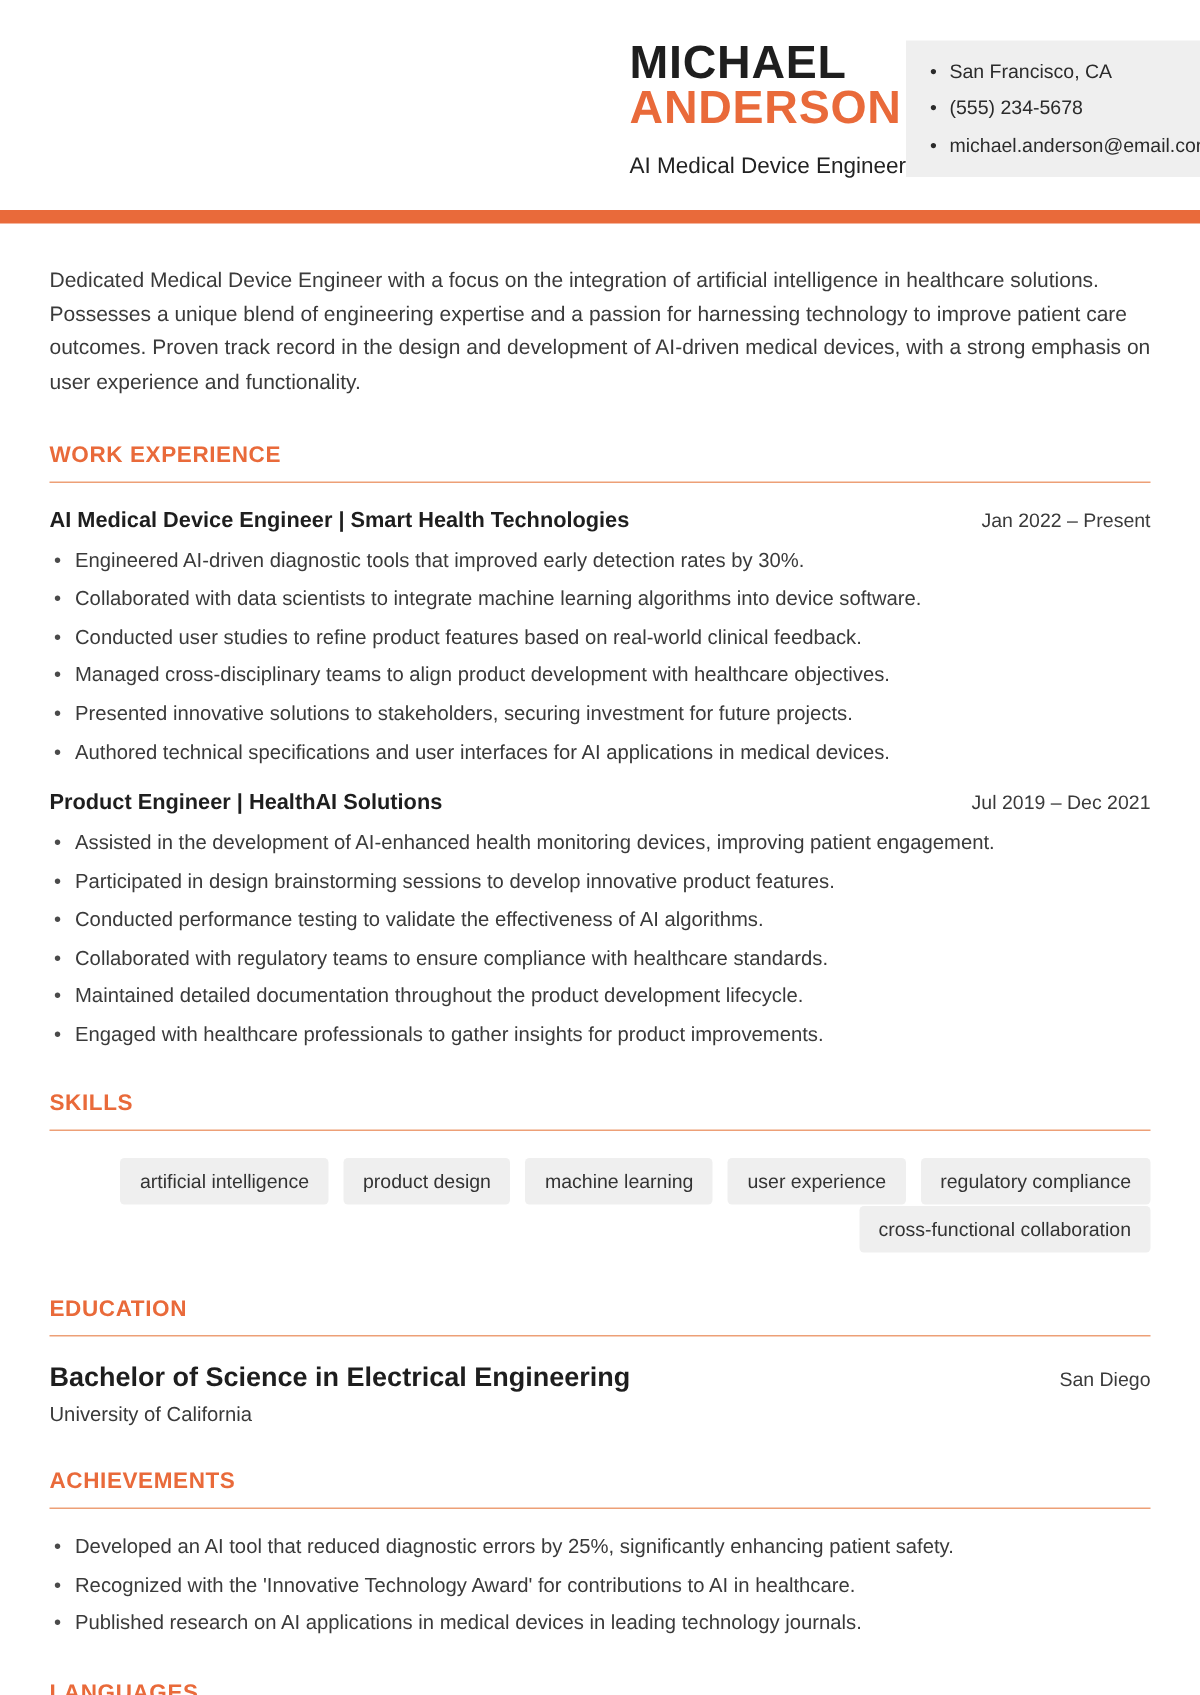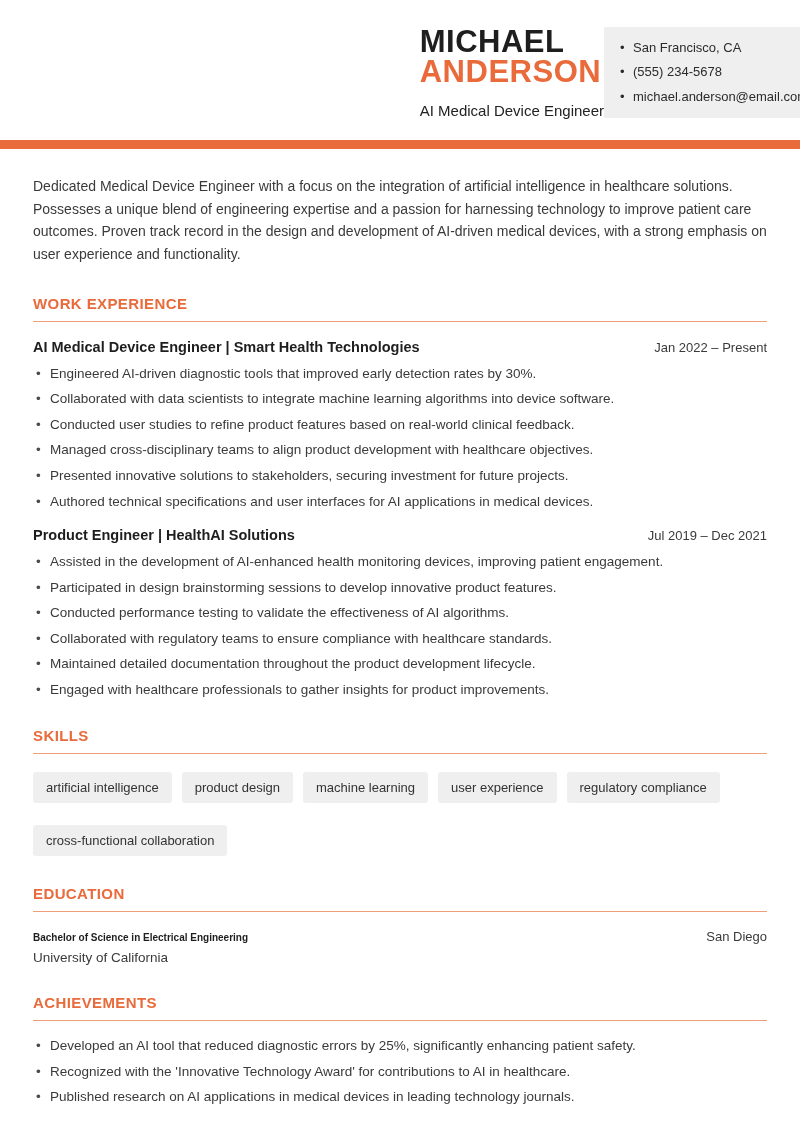--- a/index.html
+++ b/index.html
@@ -28,24 +28,24 @@
   .section{margin-top:29px;}
   .section-heading{color:var(--accent);font-size:15px;font-weight:700;letter-spacing:0.4px;padding-bottom:9px;border-bottom:1px solid var(--accent-soft);}
   .job{margin-top:17px;}
   .row-between{display:flex;justify-content:space-between;align-items:baseline;gap:12px;}
   .job-title{font-size:14.5px;font-weight:700;color:var(--ink);}
   .dates{font-size:13px;color:var(--body);white-space:nowrap;}
   .bullets{list-style:none;margin-top:10px;}
   .bullets li{position:relative;padding-left:17px;font-size:13.5px;line-height:1.3;margin-bottom:8px;color:var(--body);}
   .bullets li::before{content:"•";position:absolute;left:3px;color:#4A4A4A;}
   .bullets.standalone{margin-top:16px;}
-  .tags{display:flex;flex-wrap:wrap;gap:22px 10px;margin-top:18px;}
+  .tags{display:flex;flex-wrap:wrap;gap:1px 10px;margin-top:18px;justify-content:flex-end;}
   .tag{background:var(--chip);padding:8px 13px;font-size:13px;color:#333333;border-radius:3px;}
   .edu-entry{margin-top:17px;}
-  .degree{font-size:10px;font-weight:700;color:var(--ink);}
+  .degree{font-size:18px;font-weight:700;color:var(--ink);}
   .school{font-size:13.5px;margin-top:6px;color:var(--body);}
 </style>
 </head>
 <body>
 
 <div class="page">
 
   <header class="header-row">
     <div class="name-block">
       <h1>

